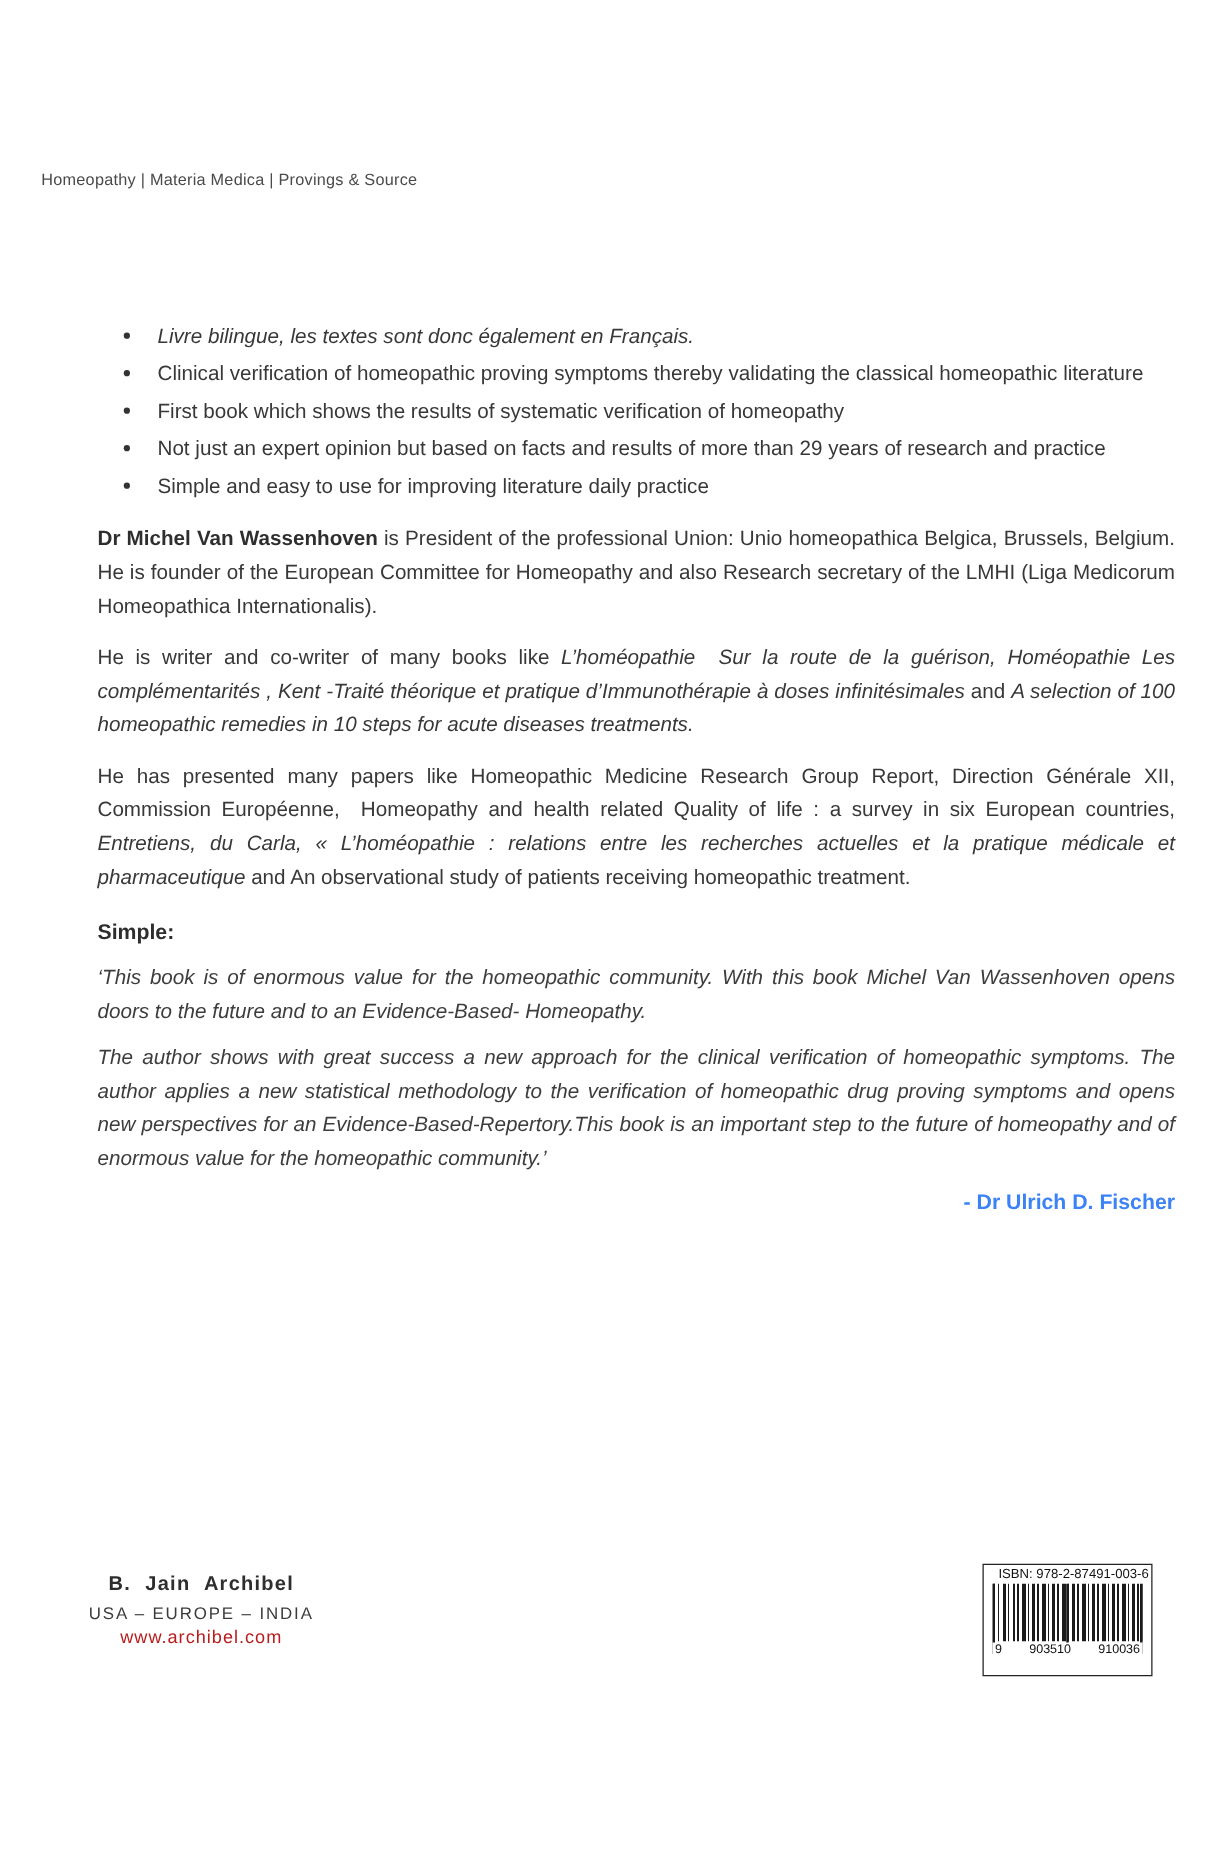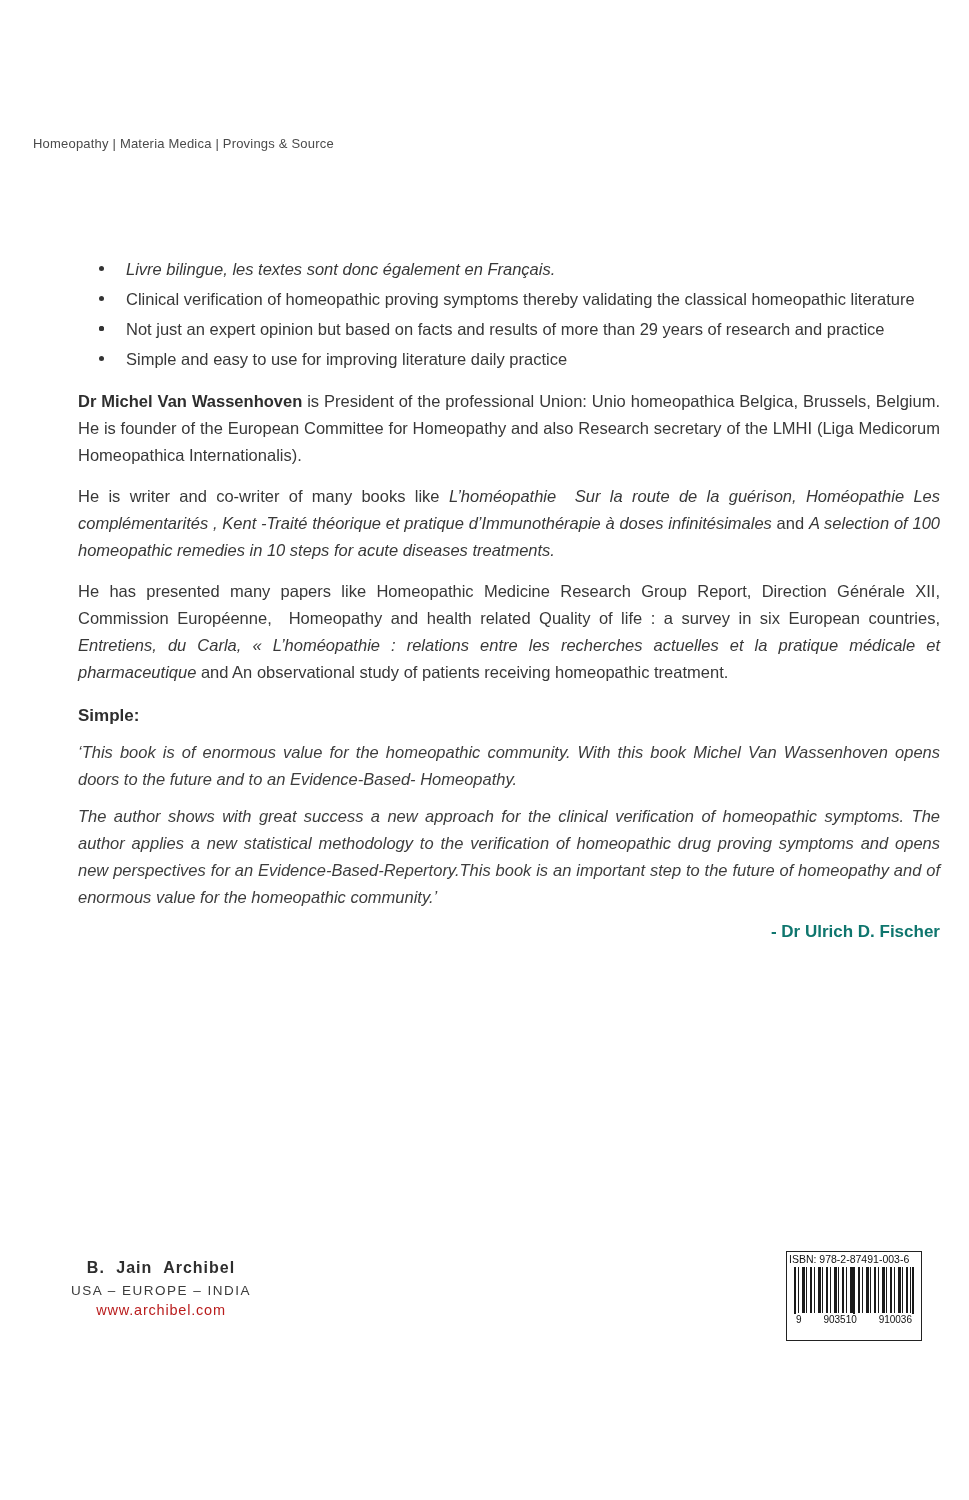--- a/index.html
+++ b/index.html
@@ -37,21 +37,21 @@
   .review-heading{
     margin:16px 0 0 0;font-weight:bold;color:#2e2e2e;font-size:17px;line-height:27px;
   }
   p.quote{
     margin:10px 0 0 0;text-align:justify;font-style:italic;line-height:27px;color:#3d3d3d;
   }
   .signature{
     margin:8px 0 0 0;text-align:right;
   }
   .signature .name{
-    font-weight:bold;color:#0f766e;font-size:17px;line-height:25px;display:block;
+    font-weight:bold;color:#3b82f6;font-size:17px;line-height:25px;display:block;
   }
   .signature .role{
     font-style:italic;font-size:16px;line-height:25px;display:block;color:#3d3d3d;
   }
   .publisher{
     position:absolute;left:66px;top:1259px;width:190px;text-align:center;
   }
   .publisher .name{
     font-weight:bold;font-size:16px;color:#2e2e2e;letter-spacing:1px;word-spacing:6px;display:block;
   }
@@ -60,21 +60,21 @@
   }
   .publisher .website{
     font-size:14.5px;color:#b91c1c;letter-spacing:.8px;margin-top:4px;display:block;
   }
   .barcode-box{
     position:absolute;left:786px;top:1251px;width:136px;height:90px;
     border:1.5px solid #222;background:#fff;box-sizing:border-box;
     padding:1px 2px;
   }
   .isbn-label{
-    font-size:10.5px;color:#111;text-align:left;white-space:nowrap;
+    font-size:10.5px;color:#111;text-align:right;white-space:nowrap;
     line-height:13px;letter-spacing:0;
   }
   .barcode-bars{
     position:relative;height:46px;margin:1px 5px 0 5px;
     background:repeating-linear-gradient(90deg,
       #1a1a1a 0px,#1a1a1a 2px,
       #ffffff 2px,#ffffff 4px,
       #1a1a1a 4px,#1a1a1a 5px,
       #ffffff 5px,#ffffff 8px,
       #1a1a1a 8px,#1a1a1a 11px,
@@ -104,20 +104,21 @@
     <li class="it">
       <span class="dot"></span>
       <span>Livre bilingue, les textes sont donc également en Français.</span>
     </li>
     <li>
       <span class="dot"></span>
       <span>Clinical verification of homeopathic proving symptoms thereby validating the classical homeopathic literature</span>
     </li>
     <li>
       <span class="dot"></span>
+      <span>First book which shows the results of systematic verification of homeopathy</span>
     </li>
     <li>
       <span class="dot"></span>
       <span>Not just an expert opinion but based on facts and results of more than 29 years of research and practice</span>
     </li>
     <li>
       <span class="dot"></span>
       <span>Simple and easy to use for improving literature daily practice</span>
     </li>
   </ul>

